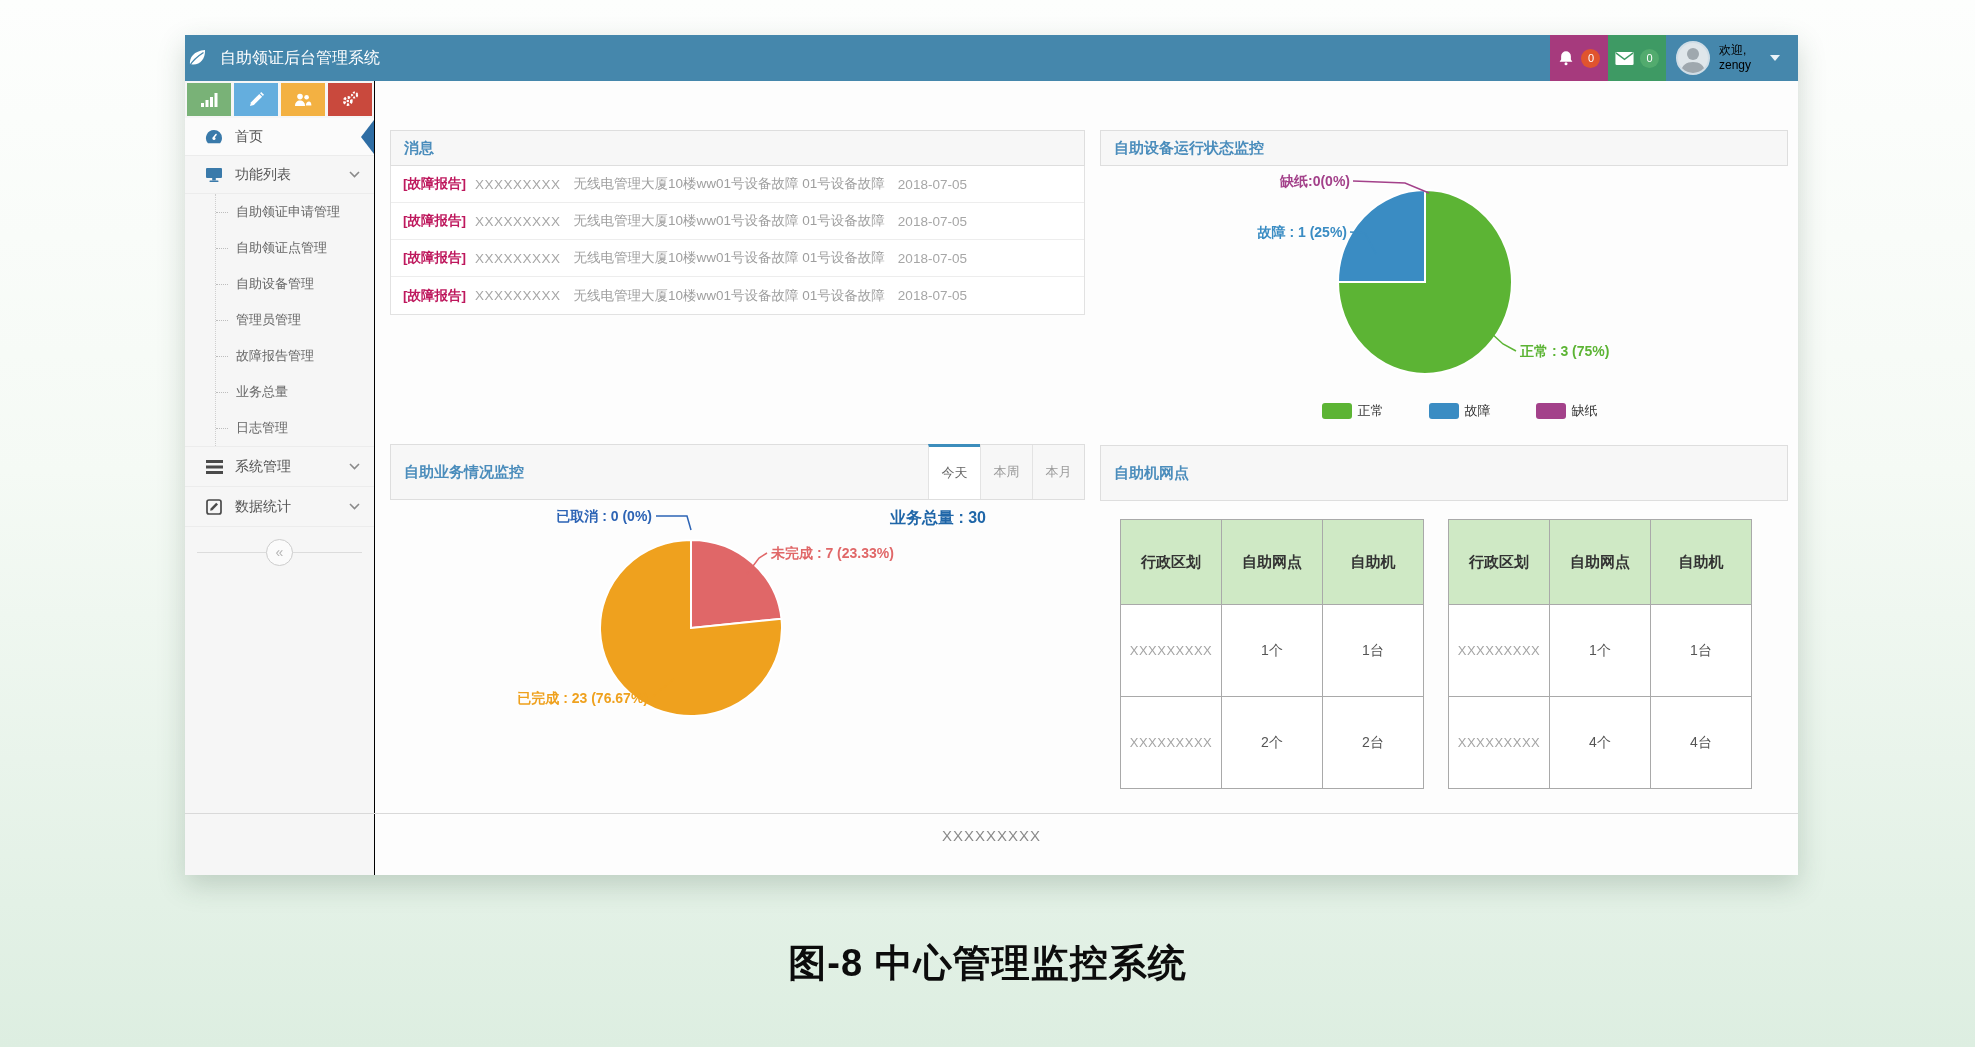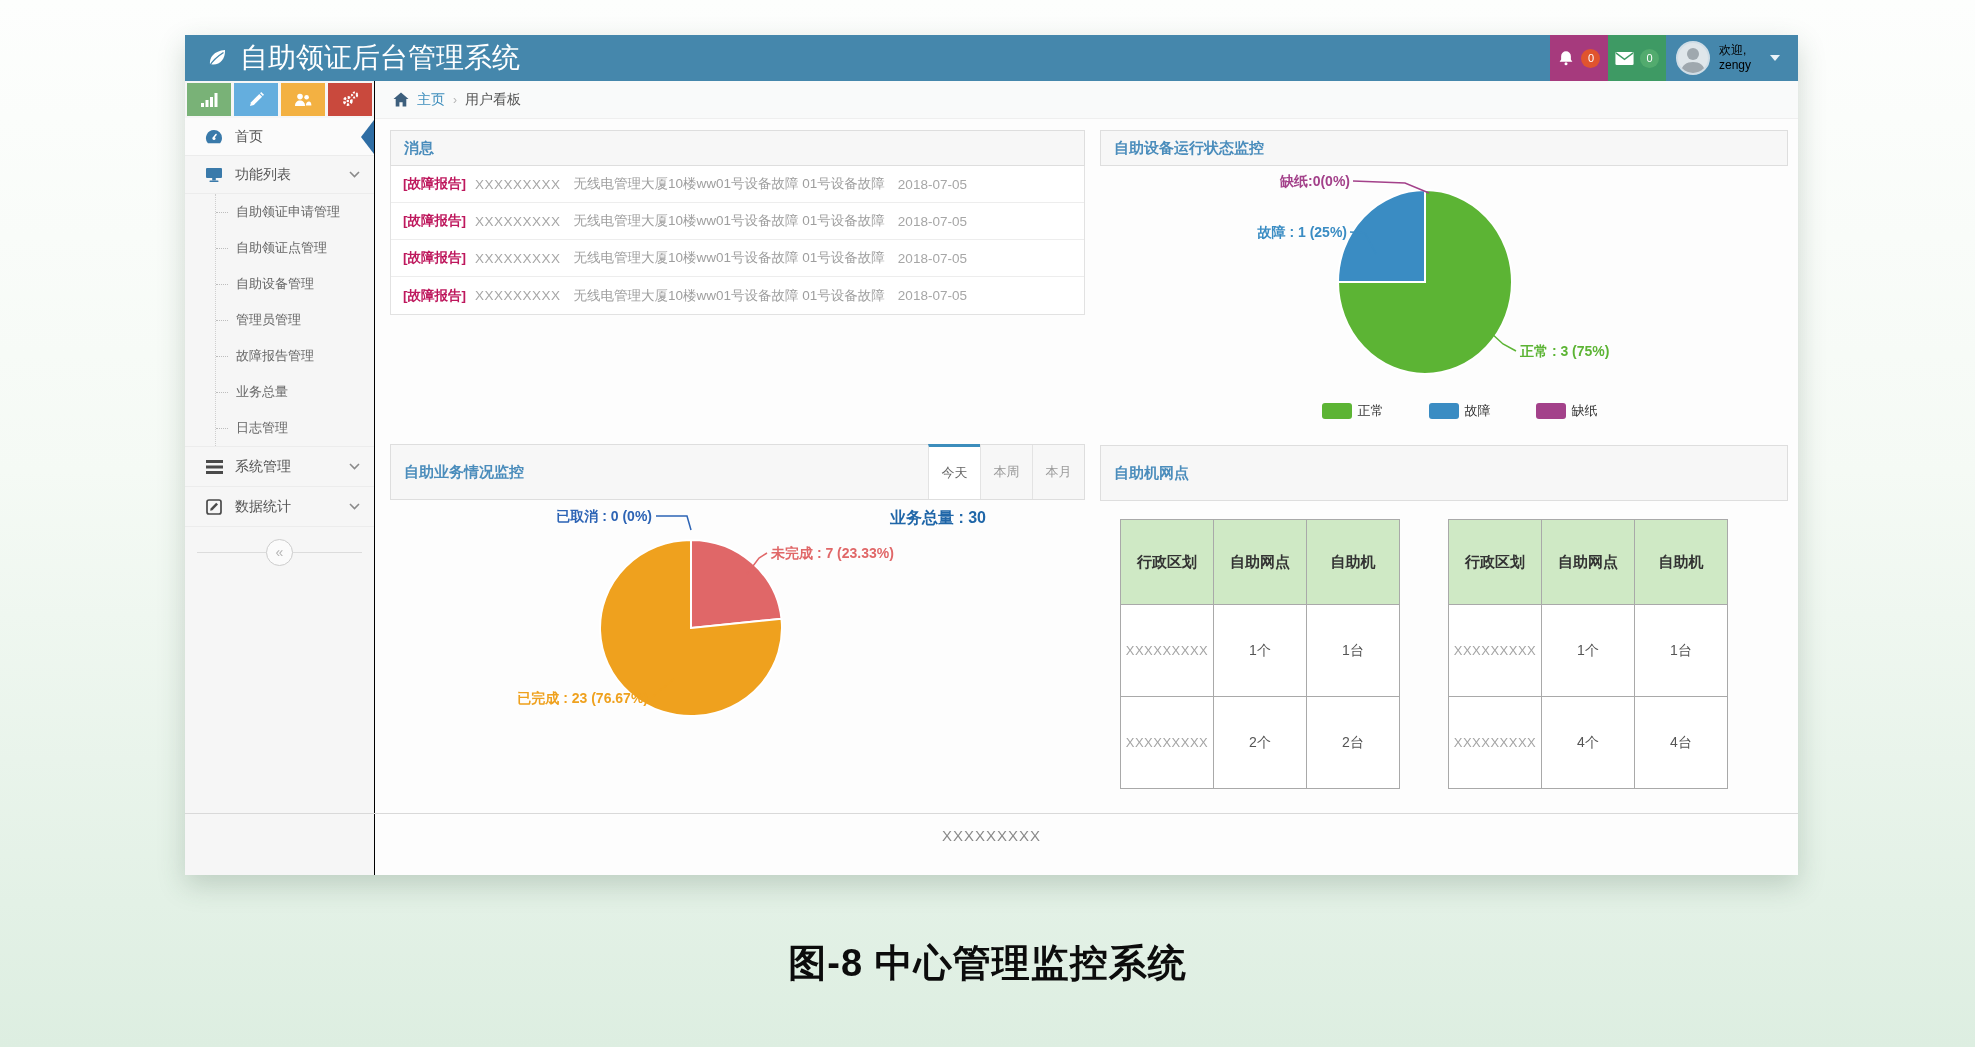--- a/index.html
+++ b/index.html
@@ -8,21 +8,21 @@
     font-family:"Liberation Sans","DejaVu Sans",sans-serif;
     background:linear-gradient(180deg,#fdfefd 0%,#f5faf5 45%,#ddeee1 100%);
     position:relative;
   }
   .window {
     position:absolute; left:185px; top:35px; width:1613px; height:840px;
     background:#ffffff; box-shadow:0 10px 26px rgba(50,80,60,.22);
   }
   
   .topbar { position:absolute; left:0; top:0; right:0; height:46px; background:#4587ac; display:flex; justify-content:space-between; align-items:stretch; }
-  .brand { display:flex; align-items:center; padding-left:20px; gap:11px; color:#fff; font-size:28px; }
+  .brand { display:flex; align-items:center; gap:11px; color:#fff; font-size:16px; }
   .topbar-right { display:flex; align-items:stretch; }
   .top-block { width:58px; display:flex; align-items:center; justify-content:center; gap:6px; cursor:pointer; }
   .badge { min-width:19px; height:19px; border-radius:50%; color:#fff; font-size:11px; display:flex; align-items:center; justify-content:center; }
   .user-box { display:flex; align-items:center; padding:0 18px 0 10px; gap:9px; cursor:pointer; }
   .avatar { width:34px; height:34px; border-radius:50%; background:#dfe6ea; border:2px solid #cfdde6; overflow:hidden; display:flex; align-items:flex-end; justify-content:center; }
   .welcome { color:#000000; font-size:12px; line-height:15px; }
   .caret-down { width:0; height:0; border-left:5px solid transparent; border-right:5px solid transparent; border-top:6px solid #e9f2f8; margin-left:10px; }
   
   .sidebar { position:absolute; left:0; top:46px; bottom:0; width:190px; background:#f6f6f6; border-right:1px solid #000000; }
   .quick-btns { display:flex; gap:3px; padding:2px 2px 0 2px; }
@@ -68,21 +68,21 @@
   .chart-box svg.pie, .chart-box svg.overlay { position:absolute; left:0; top:0; }
   .pie-label { position:absolute; font-size:14px; font-weight:bold; white-space:nowrap; }
   .pie-label.r { text-align:right; }
   .total-label { position:absolute; font-size:16px; font-weight:bold; }
   .legend { position:absolute; left:0; right:0; display:flex; justify-content:center; gap:14px; align-items:center; }
   .legend-item { display:flex; align-items:center; gap:6px; font-size:13px; color:#333; cursor:pointer;padding-left:31px; }
   .swatch { width:30px; height:16px; border-radius:3px; display:inline-block; }
   
   .net-body { position:relative; height:290px; }
   table.net { position:absolute; top:18px; border-collapse:collapse; background:#fff; }
-  table.net th, table.net td { border:1px solid #a9a9a9; width:93px; text-align:center; }
+  table.net th, table.net td { border:1px solid #a9a9a9; width:101px; text-align:center; }
   table.net th { background:#cfe9c5; height:85px; font-size:15px; color:#333; font-weight:bold; }
   table.net td { height:92px; font-size:14px; color:#555; }
   table.net td.xcell { color:#a4a4a4; font-size:13px; letter-spacing:.5px; }
   table.net { border:1px solid #8f8f8f; }
   
   .footer { position:absolute; left:0; right:0; top:778px; height:62px; border-top:1px solid #d9d9d9; text-align:center; padding-top:13px; font-size:15px; color:#8a8a8a; letter-spacing:1px; z-index:5; }
   
   .caption { position:absolute; left:0; top:938px; width:100%; text-align:center; font-size:38px; font-weight:bold; color:#0c0c0c; letter-spacing:1px; }
   .icon { display:inline-flex; align-items:center; justify-content:center; }
 </style>
@@ -270,30 +270,20 @@
 
       <div class="collapse-row">
         <span class="collapse-line"></span>
         <span class="collapse-circle">«</span>
         <span class="collapse-line"></span>
       </div>
     </div>
   </div>
 
   <div class="main">
-    <div class="breadcrumb">
-      <span class="icon">
-        <svg width="16" height="15" viewBox="0 0 16 15">
-            <path d="M8 0.5 L15.5 7 H13.3 V14.5 H9.6 V10.2 H6.4 V14.5 H2.7 V7 H0.5 Z" fill="#3d5f7d"></path>
-          </svg>
-      </span>
-      <span class="bc-link">主页</span>
-      <span class="bc-sep">›</span>
-      <span class="bc-current">用户看板</span>
-    </div>
 
     <div class="col-left">
 
       <div>
         <div class="panel-head">
           <span>消息</span>
         </div>
         <div class="msg-body">
           <div class="msg-row">
             <span class="msg-tag">[故障报告]</span>

